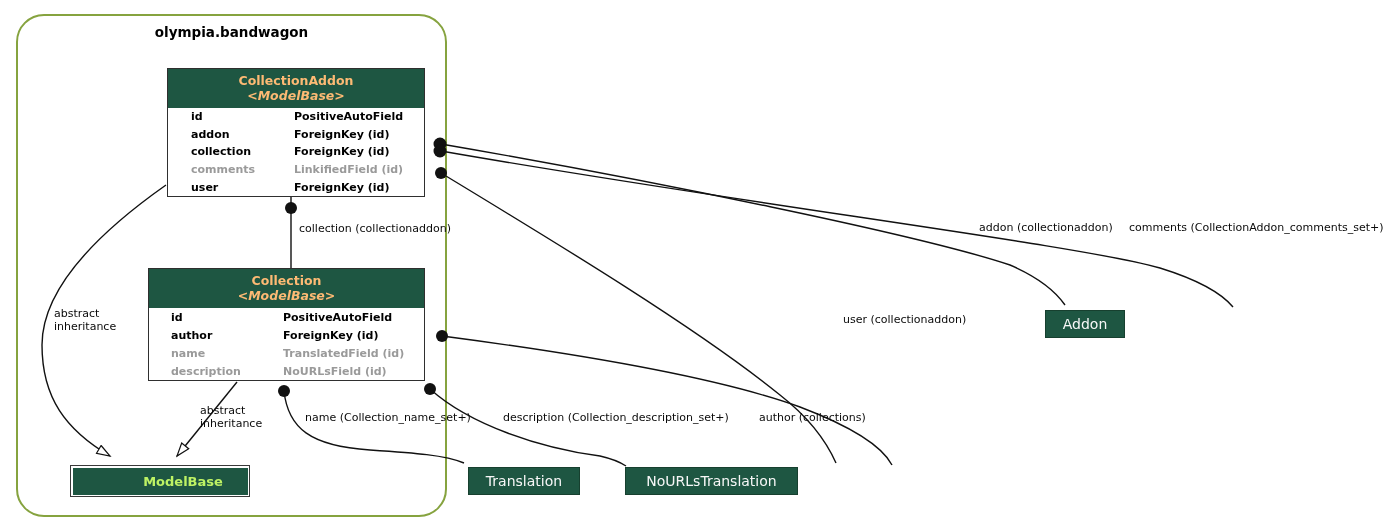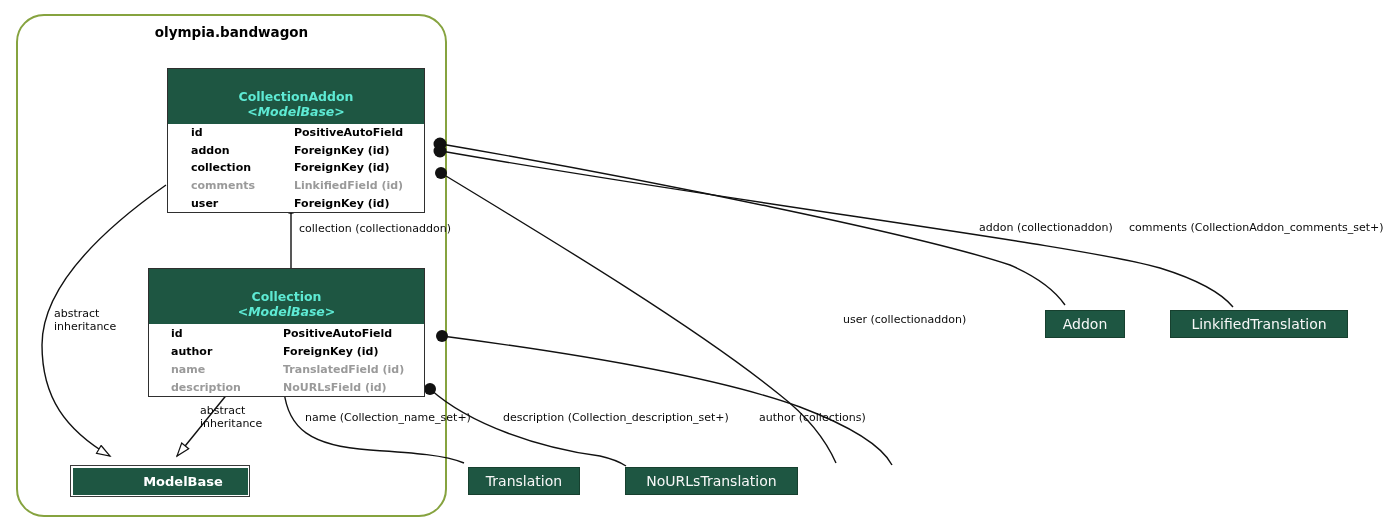--- a/index.html
+++ b/index.html
@@ -19,22 +19,22 @@
   
   svg.edges{position:absolute;left:0;top:0;z-index:2;}
   svg.edges path.rel{fill:none;stroke:#111;stroke-width:1.4px;}
   svg.edges circle.dot{fill:#111;stroke:none;}
   
   .etable{
     position:absolute;z-index:3;background:#fff;border:1.5px solid #2f2f2f;
     box-sizing:border-box;
   }
   .etable .ehead{
-    background:#1e5642;color:#5eead4;text-align:center;
-    padding:20px 2px 5px 2px;line-height:15px;
+    background:#1e5642;color:#fdba74;text-align:center;
+    padding:4px 2px 5px 2px;line-height:15px;
   }
   .etable .ehead .t{font-size:12.5px;font-weight:bold;}
   .etable .ehead .s{font-size:12.5px;font-weight:bold;font-style:italic;}
   .etable .erow{display:flex;align-items:center;font-size:11px;font-weight:bold;color:#000;}
   .etable .erow.muted{color:#9a9a9a;}
   .t1 .erow{height:17.6px;padding-left:23px;}
   .t1 .erow .fname{width:103px;flex:none;}
   .t2 .erow{height:18px;padding-left:22px;}
   .t2 .erow .fname{width:112px;flex:none;}
   
@@ -43,21 +43,21 @@
     color:#f7f7f7;display:flex;align-items:center;justify-content:center;
     font-size:14px;box-sizing:border-box;
   }
   
   .mb-outer{
     position:absolute;z-index:3;border:1.5px solid #3a3a3a;background:#fff;
     box-sizing:border-box;padding:1.5px;
   }
   .mb-inner{
     width:100%;height:100%;background:#1e5642;display:flex;align-items:center;
-    justify-content:center;color:#ffffff;font-weight:bold;font-size:13px;box-sizing:border-box;padding-left:46px;
+    justify-content:center;color:#bef264;font-weight:bold;font-size:13px;box-sizing:border-box;padding-left:46px;
   }
   
   .elabel{
     position:absolute;z-index:4;font-size:11px;color:#0a0a0a;white-space:nowrap;
   }
   .elabel.center{text-align:left;line-height:13px;}
 </style>
 </head>
 <body>
 
@@ -147,21 +147,20 @@
       <span class="fname">description</span>
       <span class="ftype">NoURLsField (id)</span>
     </div>
   </div>
 
   <div class="mb-outer" style="left:70px;top:465px;width:180px;height:32px;">
     <div class="mb-inner">ModelBase</div>
   </div>
 
   <div class="node" style="left:1045px;top:310px;width:80px;height:28px;">Addon</div>
-  <div class="node" style="left:1170px;top:310px;width:178px;height:28px;">LinkifiedTranslation</div>
   <div class="node" style="left:468px;top:467px;width:112px;height:28px;">Translation</div>
   <div class="node" style="left:625px;top:467px;width:173px;height:28px;">NoURLsTranslation</div>
 
   <div class="elabel" style="left:299px;top:222px;">collection (collectionaddon)</div>
   <div class="elabel" style="left:959px;top:221px;margin-left:20px;">addon (collectionaddon)</div>
   <div class="elabel" style="left:1129px;top:221px;">comments (CollectionAddon_comments_set+)</div>
   <div class="elabel" style="left:843px;top:313px;">user (collectionaddon)</div>
   <div class="elabel" style="left:305px;top:411px;">name (Collection_name_set+)</div>
   <div class="elabel" style="left:503px;top:411px;">description (Collection_description_set+)</div>
   <div class="elabel" style="left:759px;top:411px;">author (collections)</div>

